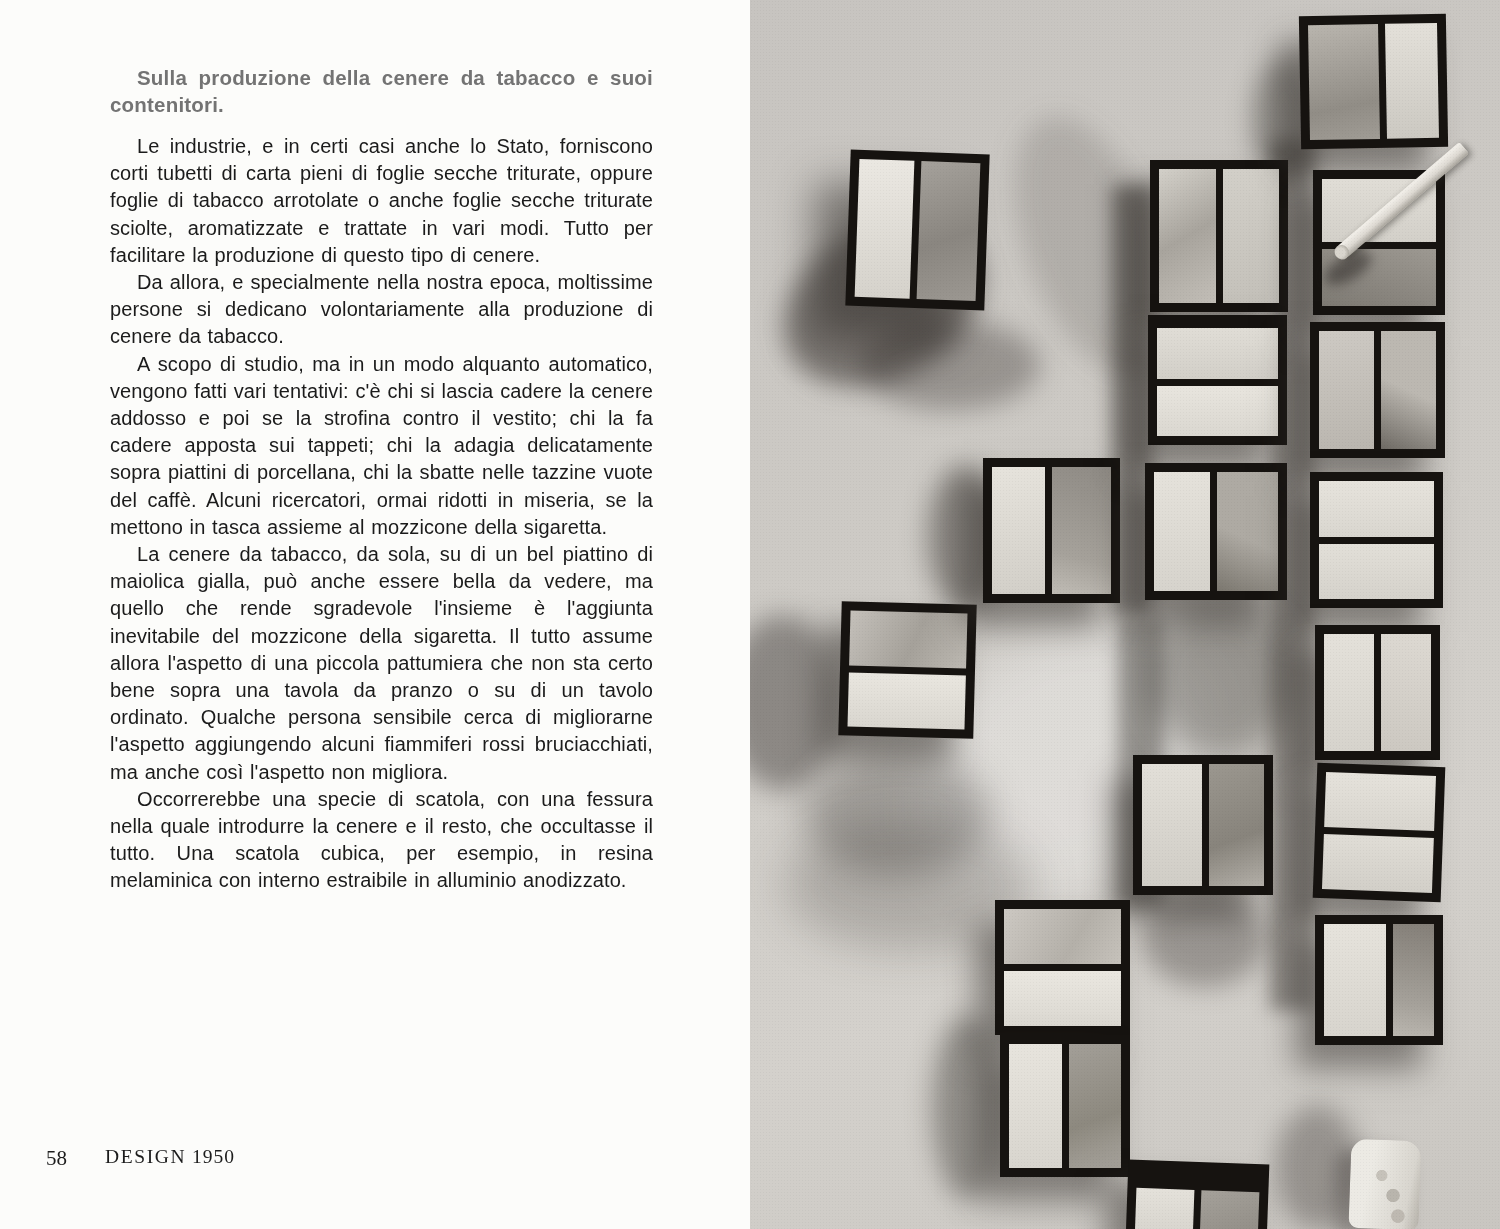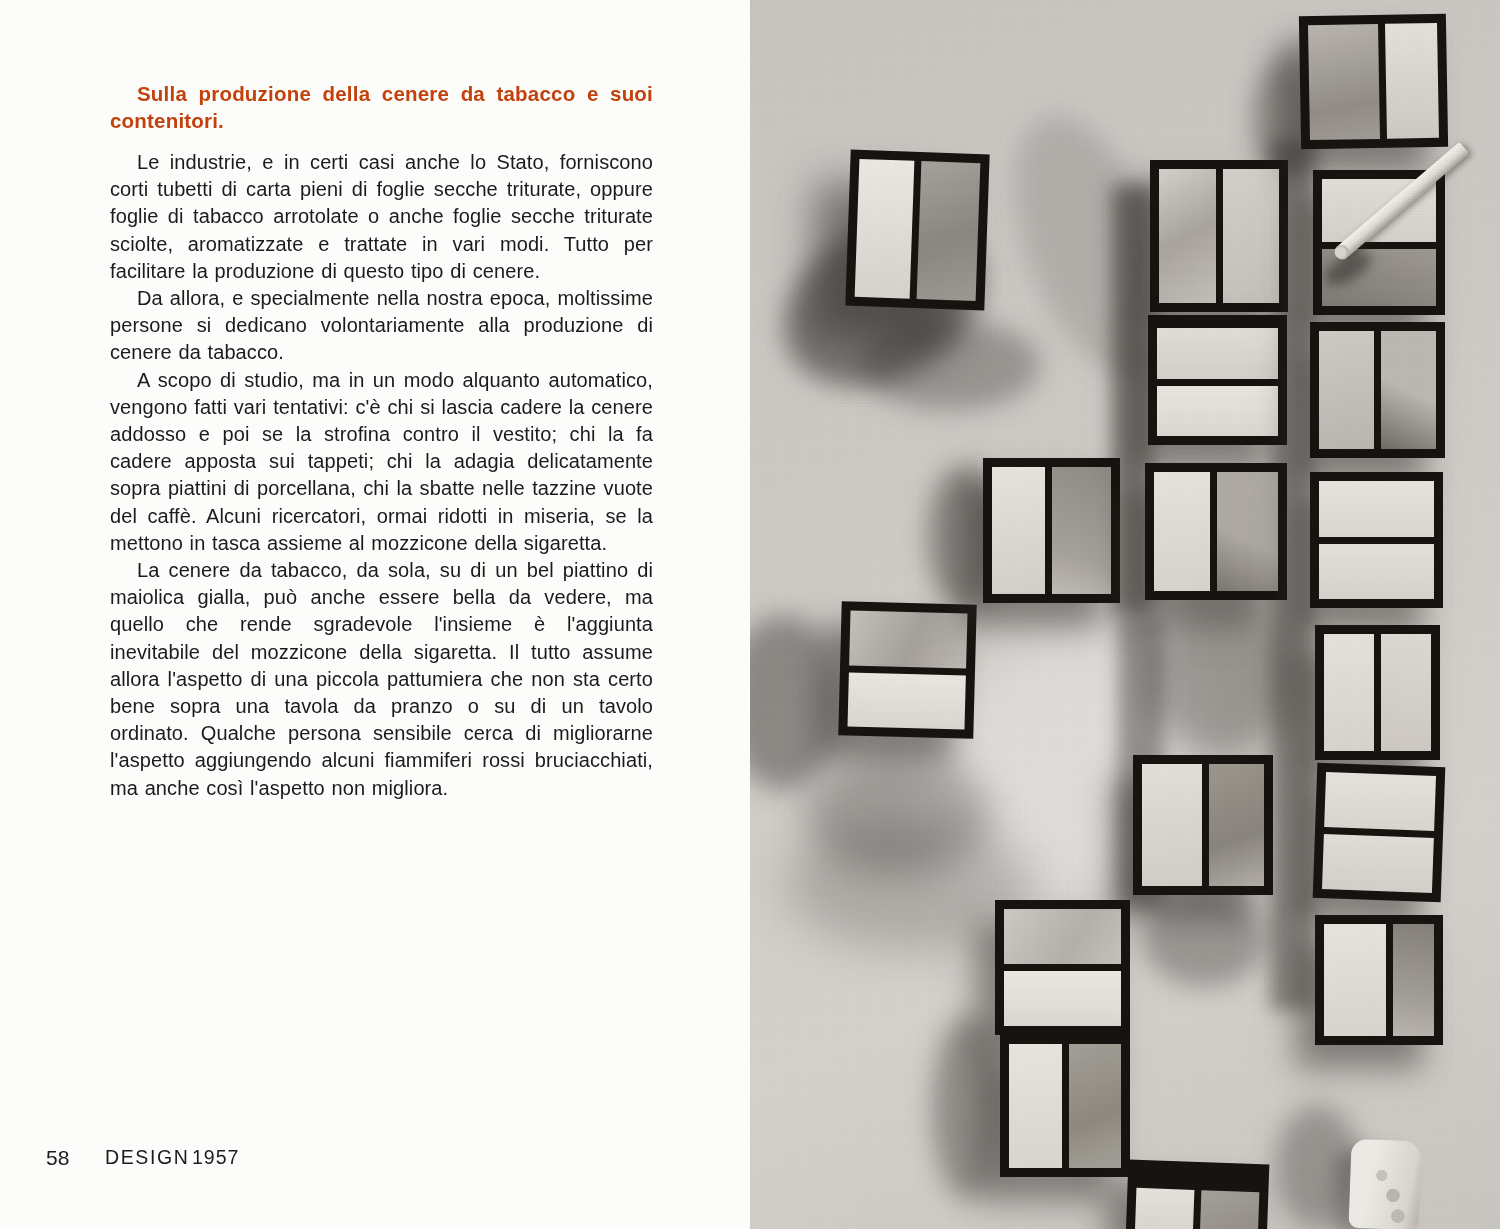--- a/index.html
+++ b/index.html
@@ -7,32 +7,32 @@
     width:1500px;height:1229px;position:relative;overflow:hidden;
     background:#fcfcfa;
     font-family:"Liberation Sans",sans-serif;
     color:#181818;
   }
   
   .text-column{
     position:absolute;left:110px;top:64px;width:543px;
   }
   .headline{
-    font-size:20.5px;line-height:27px;font-weight:bold;margin:16px 0 15px 0;
+    font-size:20.5px;line-height:27px;font-weight:bold;margin:0 0 15px 0;
     text-align:justify;text-indent:27px;letter-spacing:.2px;word-spacing:1.5px;
-    color:#c2410c;
+    color:#737373;
   }
   .body-copy p{
     margin:0;font-size:20px;line-height:27.2px;
     text-align:justify;text-indent:27px;
     letter-spacing:.1px;word-spacing:1px;
     hyphens:auto;-webkit-hyphens:auto;
     color:#1b1b1b;
   }
-  .folio{position:absolute;top:1146px;font-family:Liberation Sans, sans-serif;color:#1c1c1c}
+  .folio{position:absolute;top:1146px;font-family:Liberation Serif, serif;color:#1c1c1c}
   .folio-number{left:46px;font-size:21px}
   .folio-title{left:105px;font-size:19.5px;letter-spacing:1.6px}
   .folio-year{left:192px;font-size:19.5px;letter-spacing:1px}
 
   
   .photo{
     position:absolute;left:750px;top:0;width:750px;height:1229px;overflow:hidden;
     background:linear-gradient(160deg,#c7c4c0 0%,#cdcac5 38%,#d4d1cc 72%,#c9c6c1 100%);
   }
   .grain{
@@ -72,26 +72,27 @@
 </head>
 <body>
 
 <div class="text-column">
   <h2 class="headline">Sulla produzione della cenere da tabacco e suoi contenitori.</h2>
   <div class="body-copy">
     <p>Le industrie, e in certi casi anche lo Stato, forniscono corti tubetti di carta pieni di foglie secche triturate, oppure foglie di tabacco arrotolate o anche foglie secche triturate sciolte, aromatizzate e trattate in vari modi. Tutto per facilitare la produzione di questo tipo di cenere.</p>
     <p>Da allora, e specialmente nella nostra epoca, moltissime persone si dedicano volontariamente alla produzione di cenere da tabacco.</p>
     <p>A scopo di studio, ma in un modo alquanto automatico, vengono fatti vari tentativi: c'è chi si lascia cadere la cenere addosso e poi se la strofina contro il vestito; chi la fa cadere apposta sui tappeti; chi la adagia delicatamente sopra piattini di porcellana, chi la sbatte nelle tazzine vuote del caffè. Alcuni ricercatori, ormai ridotti in miseria, se la mettono in tasca assieme al mozzicone della sigaretta.</p>
     <p>La cenere da tabacco, da sola, su di un bel piattino di maiolica gialla, può anche essere bella da vedere, ma quello che rende sgradevole l'insieme è l'aggiunta inevitabile del mozzicone della sigaretta. Il tutto assume allora l'aspetto di una piccola pattumiera che non sta certo bene sopra una tavola da pranzo o su di un tavolo ordinato. Qualche persona sensibile cerca di migliorarne l'aspetto aggiungendo alcuni fiammiferi rossi bruciacchiati, ma anche così l'aspetto non migliora.</p>
+    <p>Occorrerebbe una specie di scatola, con una fessura nella quale introdurre la cenere e il resto, che occultasse il tutto. Una scatola cubica, per esempio, in resina melaminica con interno estraibile in alluminio anodizzato.</p>
   </div>
 </div>
 
 <span class="folio folio-number">58</span>
 <span class="folio folio-title">DESIGN</span>
-<span class="folio folio-year">1957</span>
+<span class="folio folio-year">1950</span>
 
 <div class="photo">
 
   <div class="blob" style="left:276px;top:110px;width:130px;height:270px;background:rgba(60,56,52,.18);transform:rotate(-20deg)"></div>
   <div class="blob" style="left:150px;top:640px;width:330px;height:250px;background:rgba(255,255,255,.28);filter:blur(26px);transform:rotate(-35deg)"></div>
 
   <div class="blob" style="left:28px;top:228px;width:210px;height:150px;background:rgba(55,50,46,.55);transform:rotate(-30deg)"></div>
   <div class="blob" style="left:110px;top:320px;width:180px;height:90px;background:rgba(55,50,46,.35)"></div>
   <div class="band" style="left:362px;top:185px;width:40px;height:430px;background:rgba(45,42,38,.5)"></div>
   <div class="band" style="left:368px;top:618px;width:46px;height:290px;background:rgba(45,42,38,.42)"></div>

